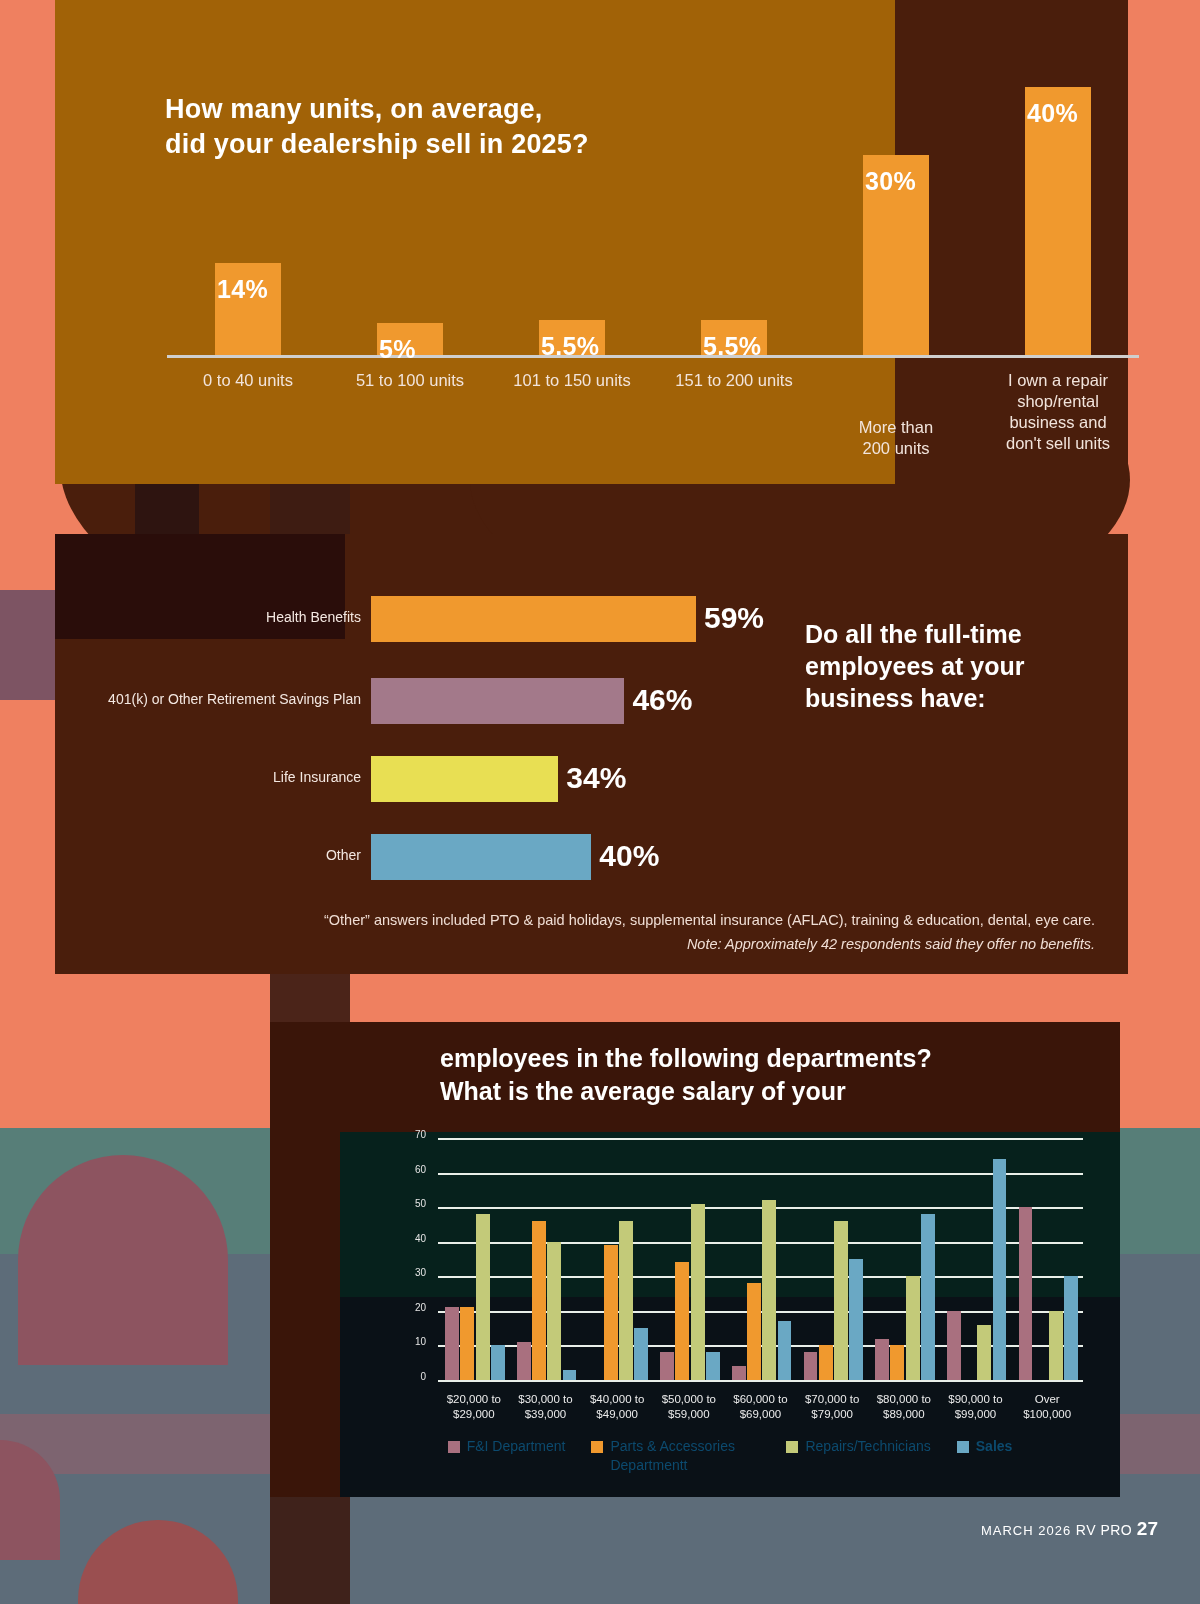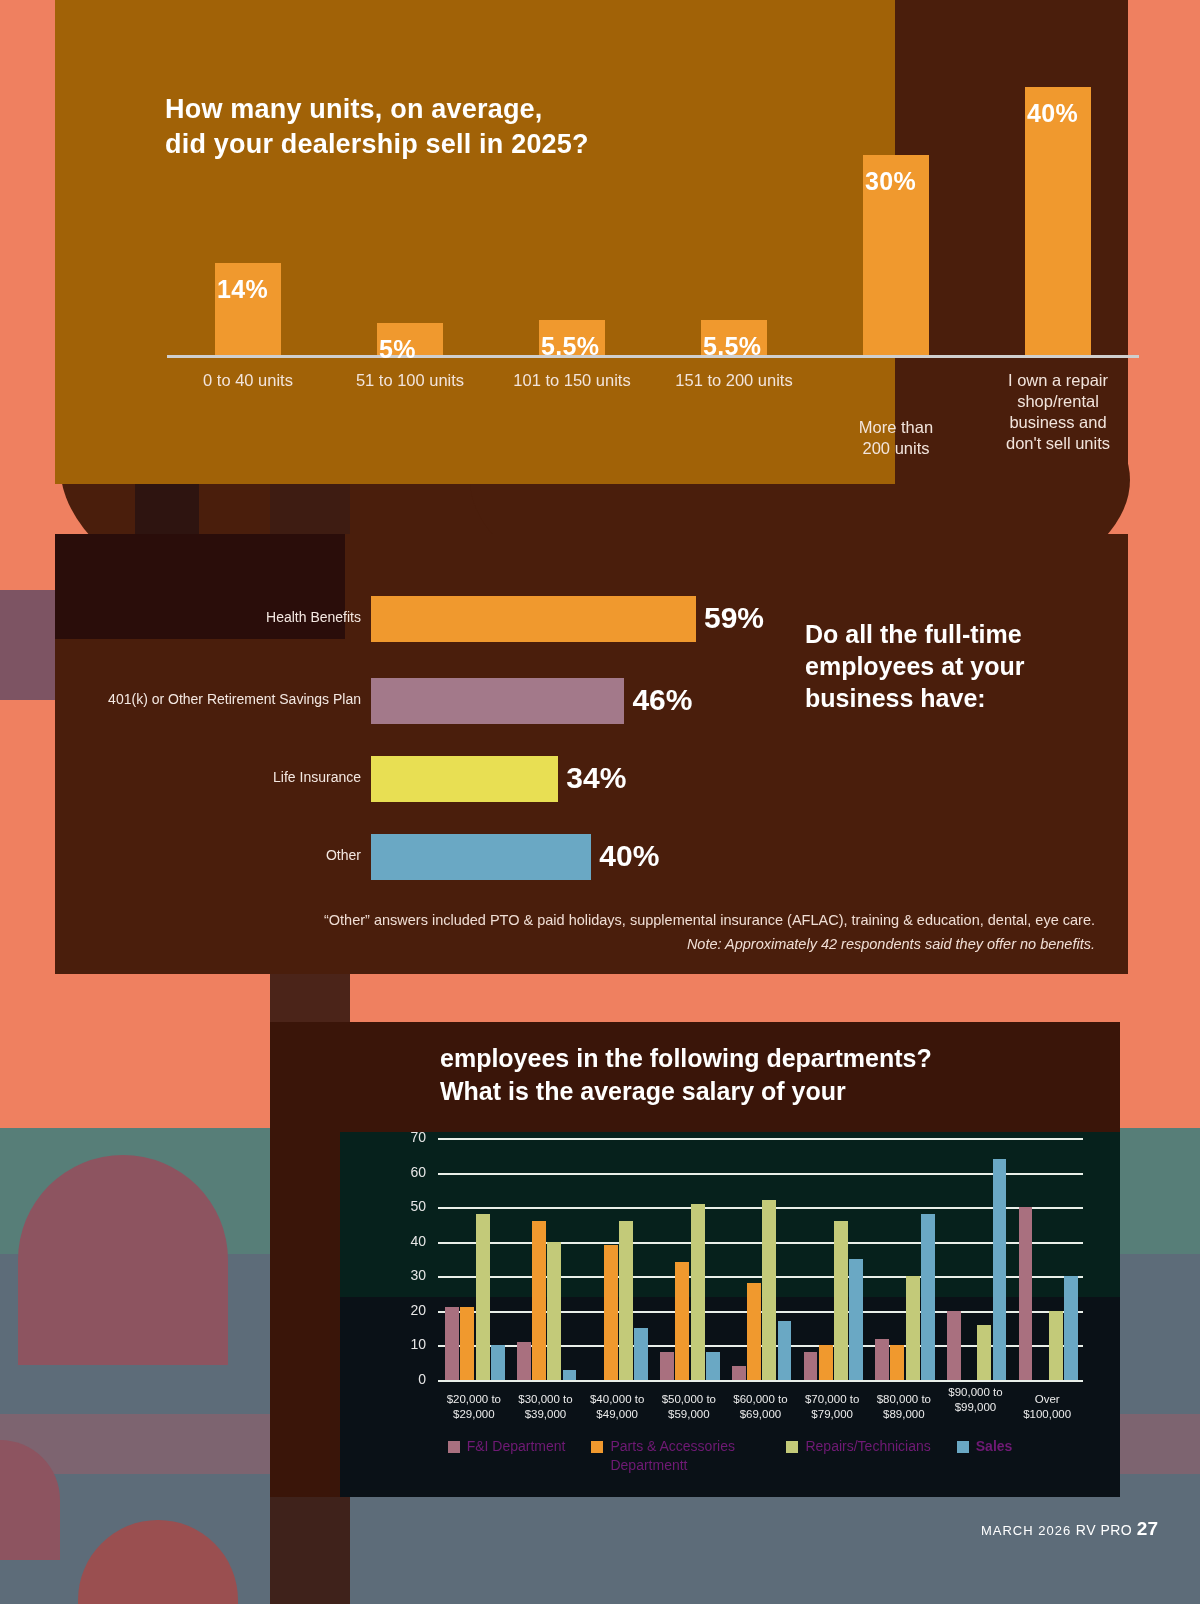--- a/index.html
+++ b/index.html
@@ -56,26 +56,26 @@
   .q2-head{font-size:25px;font-weight:bold;line-height:32px;}
   .q2-sub{font-size:21px;line-height:29px;color:#f7ece6;}
   .c2-foot{position:absolute;left:195px;top:908px;width:900px;color:#f0ded5;
            font-size:14.5px;text-align:right;line-height:24px;}
   .c2-foot .ital{font-style:italic;}
 
   
   .q3-title{position:absolute;left:440px;top:1042px;width:650px;color:#fff;
             font-weight:bold;font-size:25px;line-height:33px;}
   .c3{position:absolute;left:340px;top:1130px;width:780px;height:370px;}
-  .c3-ytick{position:absolute;right:0;color:#e6e6e6;font-size:14px;text-align:right;width:40px;}
+  .c3-ytick{position:absolute;right:0;color:#e6e6e6;font-size:10px;text-align:right;width:40px;}
   .c3-grid{position:absolute;left:0;height:2px;background:#e9efe9;}
   .c3-bar{position:absolute;bottom:0;}
   .c3-xlab{position:absolute;color:#ececec;font-size:11.5px;text-align:center;line-height:15px;}
   .c3-legend{position:absolute;left:340px;top:1437px;width:780px;display:flex;
-             justify-content:center;gap:26px;color:#701a75;font-size:14px;}
+             justify-content:center;gap:26px;color:#0c4a6e;font-size:14px;}
   .c3-legend .li{display:flex;gap:7px;}
   .sw{width:12px;height:12px;margin-top:4px;flex:none;}
 
   .footer{position:absolute;right:42px;top:1518px;color:#fff;font-size:13px;letter-spacing:1px;}
   .footer .pg{font-size:19px;font-weight:bold;letter-spacing:0;}
   .footer .rv{font-size:14px;letter-spacing:.5px;}
 </style>
 </head>
 <body>
 
@@ -215,21 +215,21 @@
     <div class="c3-bar" style="left: 509.346px; width: 13.7821px; height: 121px; top: 129px; position: absolute; background: rgb(106, 168, 196);"></div>
     <div class="c3-xlab" style="left: 448.333px; top: 262px; width: 87.6667px;">$70,000 to<br>$79,000</div>
     <div class="c3-bar" style="left: 535.167px; width: 13.7821px; height: 41.4857px; top: 208.514px; position: absolute; background: rgb(169, 112, 127);"></div>
     <div class="c3-bar" style="left: 550.449px; width: 13.7821px; height: 34.5714px; top: 215.429px; position: absolute; background: rgb(240, 153, 46);"></div>
     <div class="c3-bar" style="left: 565.731px; width: 13.7821px; height: 103.714px; top: 146.286px; position: absolute; background: rgb(195, 202, 121);"></div>
     <div class="c3-bar" style="left: 581.013px; width: 13.7821px; height: 165.943px; top: 84.0571px; position: absolute; background: rgb(106, 168, 196);"></div>
     <div class="c3-xlab" style="left: 520px; top: 262px; width: 87.6667px;">$80,000 to<br>$89,000</div>
     <div class="c3-bar" style="left: 606.833px; width: 13.7821px; height: 69.1429px; top: 180.857px; position: absolute; background: rgb(169, 112, 127);"></div>
     <div class="c3-bar" style="left: 637.397px; width: 13.7821px; height: 55.3143px; top: 194.686px; position: absolute; background: rgb(195, 202, 121);"></div>
     <div class="c3-bar" style="left: 652.679px; width: 13.7821px; height: 221.257px; top: 28.7429px; position: absolute; background: rgb(106, 168, 196);"></div>
-    <div class="c3-xlab" style="left: 591.667px; top: 255px; width: 87.6667px;">$90,000 to<br>$99,000</div>
+    <div class="c3-xlab" style="left: 591.667px; top: 262px; width: 87.6667px;">$90,000 to<br>$99,000</div>
     <div class="c3-bar" style="left: 678.5px; width: 13.7821px; height: 172.857px; top: 77.1429px; position: absolute; background: rgb(169, 112, 127);"></div>
     <div class="c3-bar" style="left: 709.064px; width: 13.7821px; height: 69.1429px; top: 180.857px; position: absolute; background: rgb(195, 202, 121);"></div>
     <div class="c3-bar" style="left: 724.346px; width: 13.7821px; height: 103.714px; top: 146.286px; position: absolute; background: rgb(106, 168, 196);"></div>
     <div class="c3-xlab" style="left: 663.333px; top: 262px; width: 87.6667px;">Over<br>$100,000</div>
   </div>
 <div class="c3-legend" id="c3-legend">
     <div class="li">
       <span class="sw" style="background: rgb(169, 112, 127);"></span>
       <span style="max-width: 150px; line-height: 19px;">F&amp;I Department</span>
     </div>

